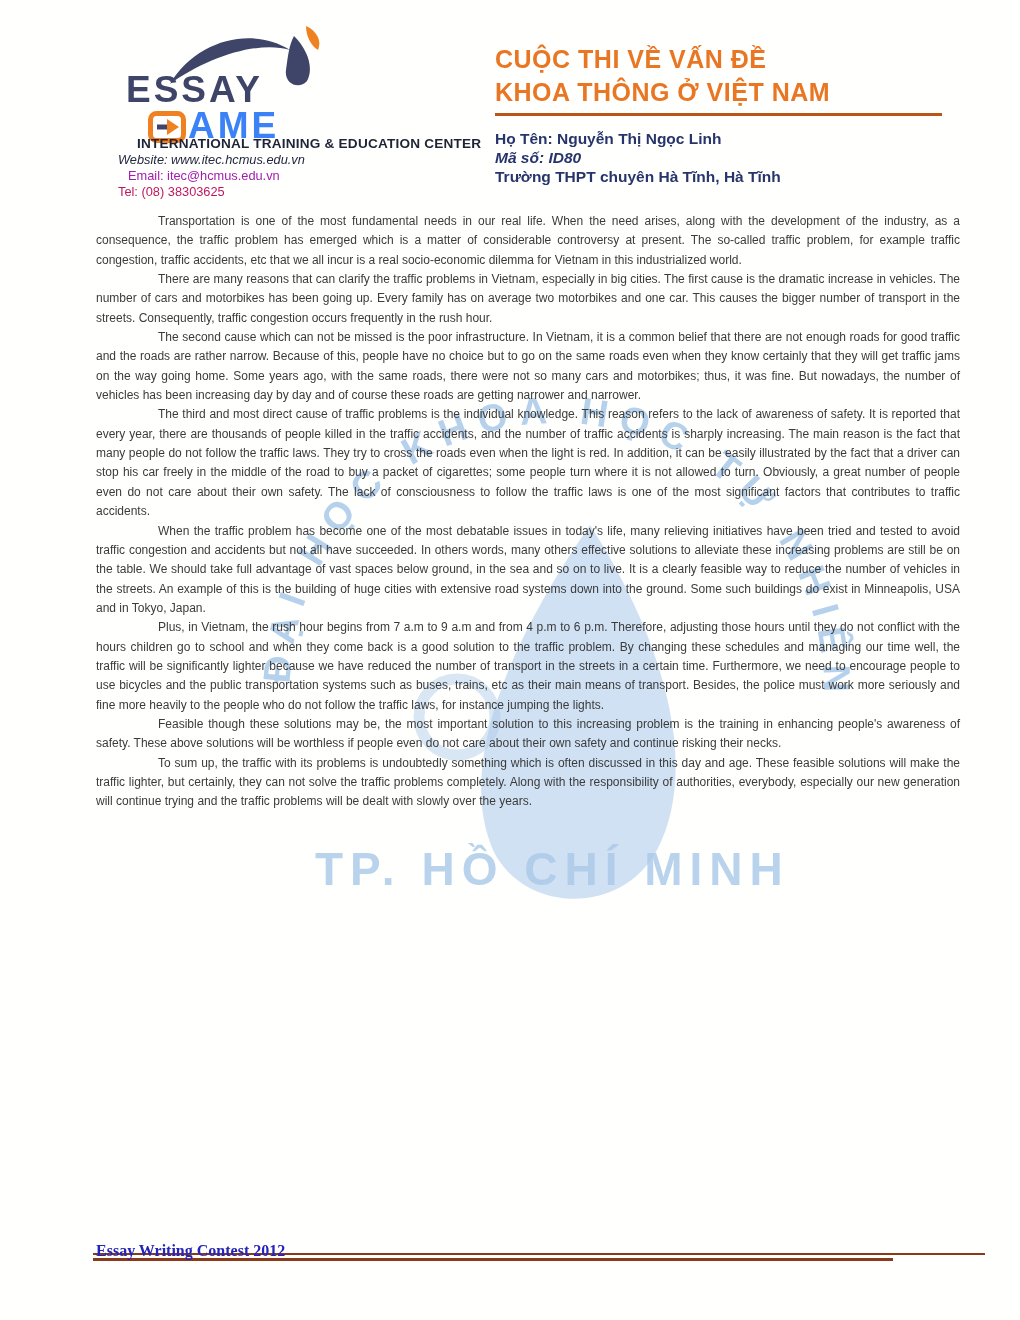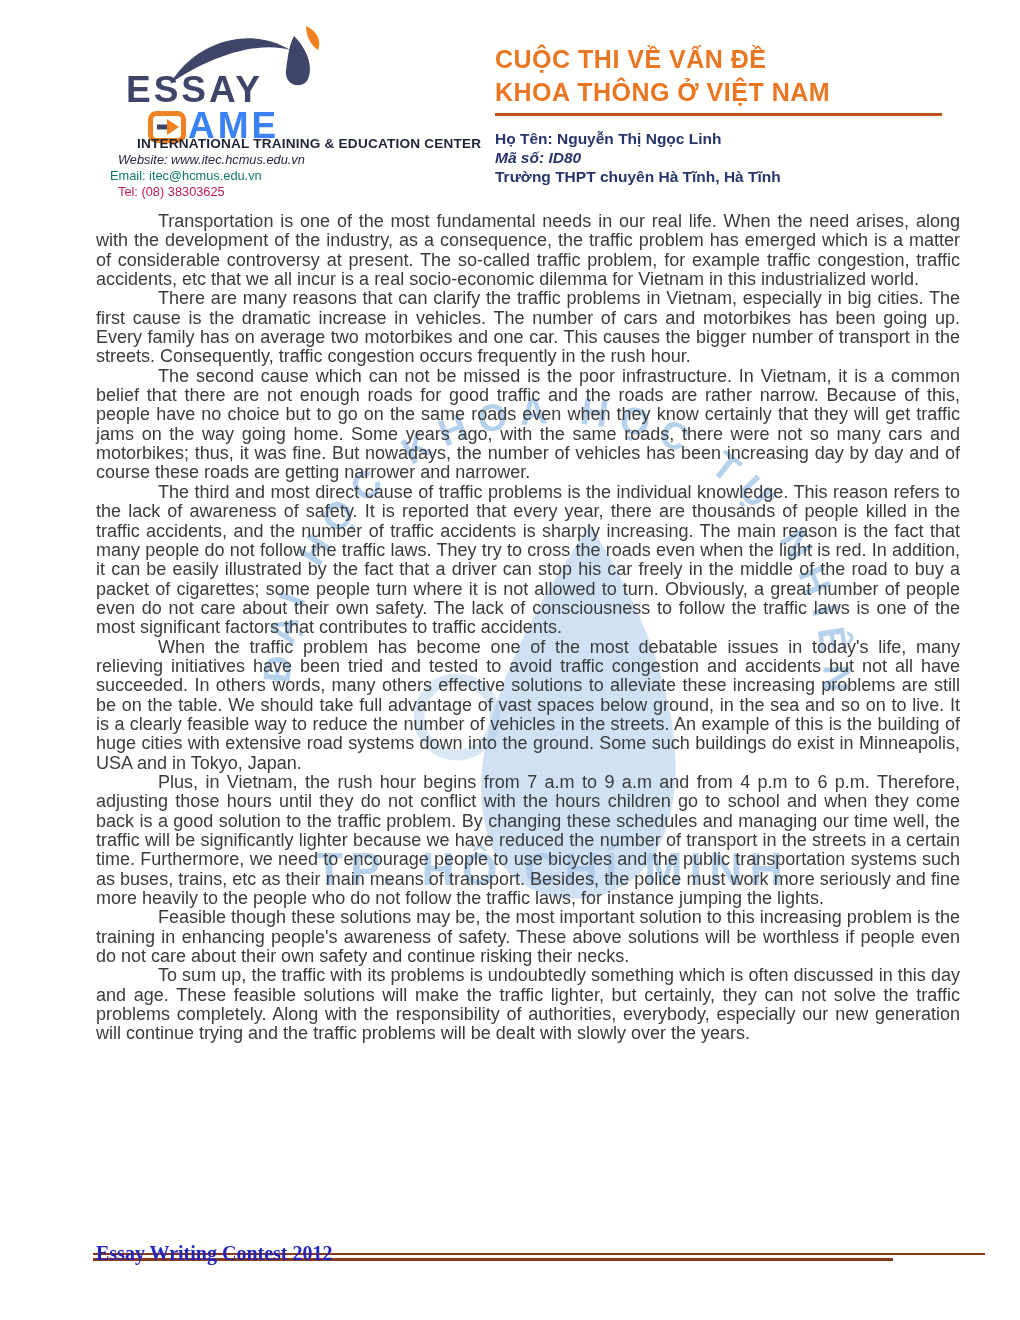--- a/index.html
+++ b/index.html
@@ -44,22 +44,22 @@
   .org-name {
     position: absolute; left: 115px; top: 136px;
     font-size: 13.6px; font-weight: bold; color: #1e2438;
     letter-spacing: 0.2px; white-space: nowrap; padding-left: 22px;
   }
   .org-website {
     position: absolute; left: 118px; top: 152px;
     font-size: 12.8px; font-style: italic; color: #23283f; white-space: nowrap;
   }
   .org-email {
-    position: absolute; left: 110px; top: 168px;
-    font-size: 12.8px; color: #0f766e; white-space: nowrap;
+    position: absolute; left: 128px; top: 168px;
+    font-size: 12.8px; color: #a21caf; white-space: nowrap;
   }
   .org-tel {
     position: absolute; left: 118px; top: 184px;
     font-size: 12.8px; color: #be185d; white-space: nowrap;
   }
 
   
   .contest-title1, .contest-title2 {
     position: absolute; left: 495px;
     font-size: 25px; font-weight: bold; color: #e87623;
@@ -75,38 +75,38 @@
     position: absolute; left: 495px;
     font-size: 15.5px; font-weight: bold; color: #27356b; white-space: nowrap;
   }
   .entrant-name { top: 130px; }
   .entrant-id { top: 149px; font-style: italic; }
   .entrant-school { top: 168px; }
 
   
   .essay {
     position: absolute; left: 96px; top: 212px; width: 864px;
-    font-size: 18px; line-height: 19.35px; color: #3b3b3b;
+    font-size: 12px; line-height: 19.35px; color: #3b3b3b;
     text-align: justify;
   }
   .essay p { text-indent: 62px; margin: 0; }
 
   
   .footer-rule-1 {
     position: absolute; left: 93px; top: 1253px;
     width: 892px; height: 2px; background: #8a3a1a;
   }
   .footer-rule-2 {
     position: absolute; left: 93px; top: 1258px;
     width: 800px; height: 2.5px; background: #8a3a1a;
   }
   .footer-text {
     position: absolute; left: 96px; top: 1242px;
     font-family: "Liberation Serif", serif;
-    font-size: 20px; font-weight: bold; color: #2424bb; white-space: nowrap;
+    font-size: 16px; font-weight: bold; color: #2424bb; white-space: nowrap;
   }
 </style>
 </head>
 <body>
 
 <div class="page">
 
   <svg class="watermark" width="710" height="640" viewBox="0 0 710 640">
     <defs>
       <path id="wmArc" d="M 85 345 A 267 267 0 0 1 619 345"></path>

